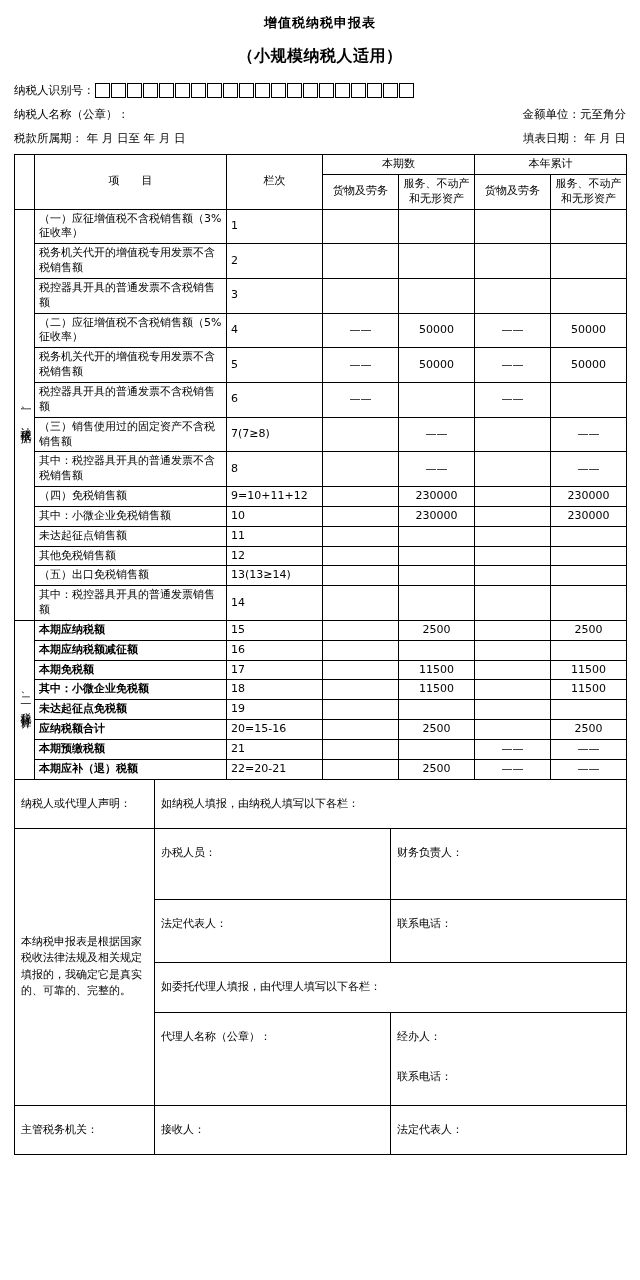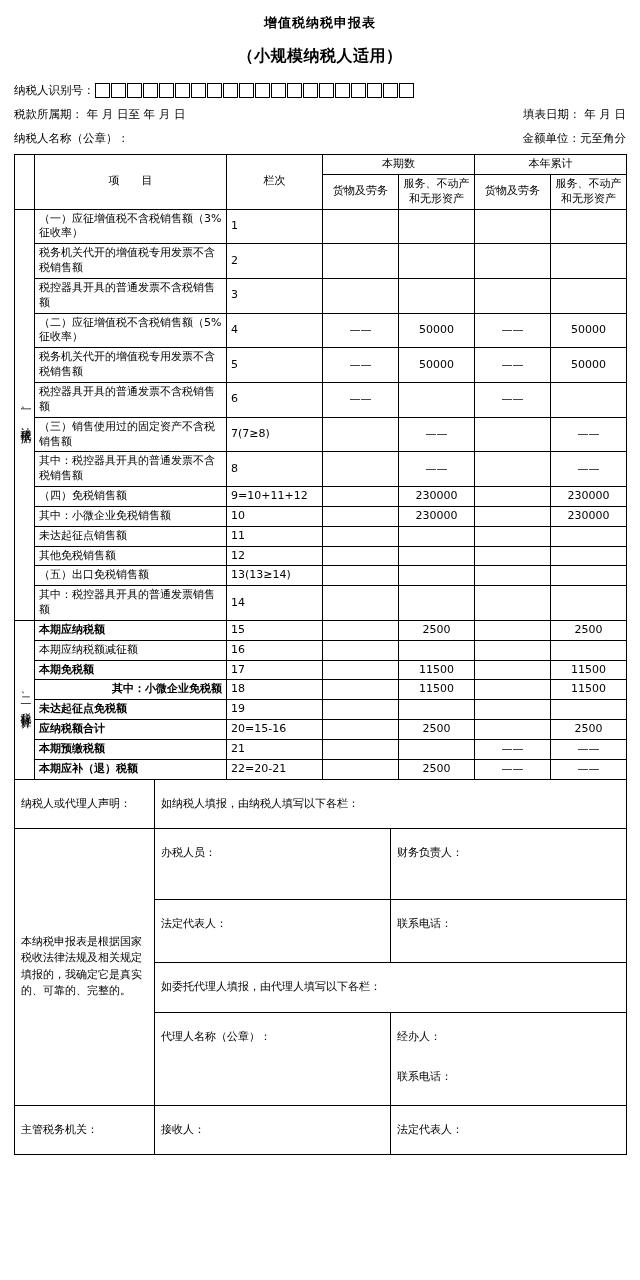--- a/index.html
+++ b/index.html
@@ -139,36 +139,36 @@
         <span class="bx"></span>
         <span class="bx"></span>
         <span class="bx"></span>
         <span class="bx"></span>
         <span class="bx"></span>
         <span class="bx"></span>
         <span class="bx"></span>
         <span class="bx"></span>
         <span class="bx"></span>
       </span>
+  </div>
+
+  <div class="inforow">
+    <span class="left">纳税人名称（公章）：</span>
+    <span class="right">金额单位：元至角分</span>
   </div>
 
   <div class="inforow">
     <span class="left">
       <span>税款所属期：</span>
       <span class="spacer-date">年  月  日至    年  月  日</span>
     </span>
     <span class="right">
       <span>填表日期：</span>
       <span class="spacer-date">年  月  日</span>
     </span>
-  </div>
-
-  <div class="inforow">
-    <span class="left">纳税人名称（公章）：</span>
-    <span class="right">金额单位：元至角分</span>
   </div>
 
   <table class="main">
     <colgroup>
       <col style="width:20px">
       <col style="width:192px">
       <col style="width:96px">
       <col style="width:76px">
       <col style="width:76px">
       <col style="width:76px">
@@ -312,37 +312,37 @@
             <div class="vert">二、税款计算</div>
           </td>
           <td class="c-item indent1" style="font-weight: bold;">本期应纳税额</td>
           <td class="c-line">15</td>
           <td class="c-num"></td>
           <td class="c-num">2500</td>
           <td class="c-num"></td>
           <td class="c-num">2500</td>
         </tr>
         <tr>
-          <td class="c-item indent1" style="font-weight: normal;">本期应纳税额减征额</td>
+          <td class="c-item indent1" style="font-weight: bold;">本期应纳税额减征额</td>
           <td class="c-line">16</td>
           <td class="c-num"></td>
           <td class="c-num"></td>
           <td class="c-num"></td>
           <td class="c-num"></td>
         </tr>
         <tr>
           <td class="c-item indent1" style="font-weight: bold;">本期免税额</td>
           <td class="c-line">17</td>
           <td class="c-num"></td>
           <td class="c-num">11500</td>
           <td class="c-num"></td>
           <td class="c-num">11500</td>
         </tr>
         <tr>
-          <td class="c-item indent2" style="font-weight: bold; text-align: right;">其中：小微企业免税额</td>
+          <td class="c-item indent2" style="font-weight: bold;">其中：小微企业免税额</td>
           <td class="c-line">18</td>
           <td class="c-num"></td>
           <td class="c-num">11500</td>
           <td class="c-num"></td>
           <td class="c-num">11500</td>
         </tr>
         <tr>
           <td class="c-item indent3" style="font-weight: bold;">未达起征点免税额</td>
           <td class="c-line">19</td>
           <td class="c-num"></td>

